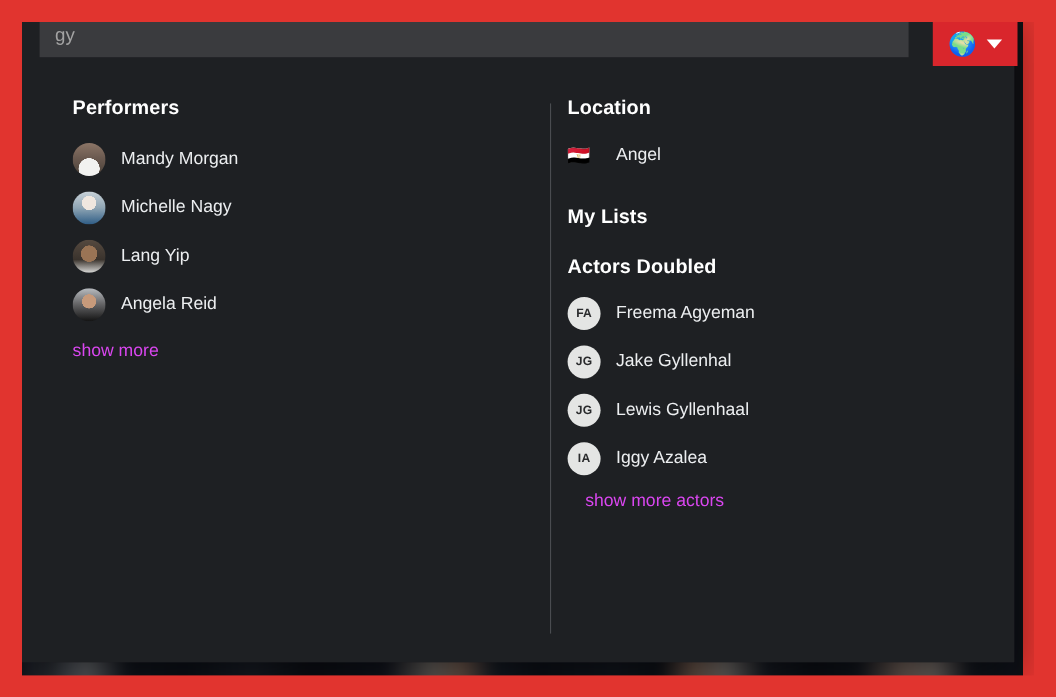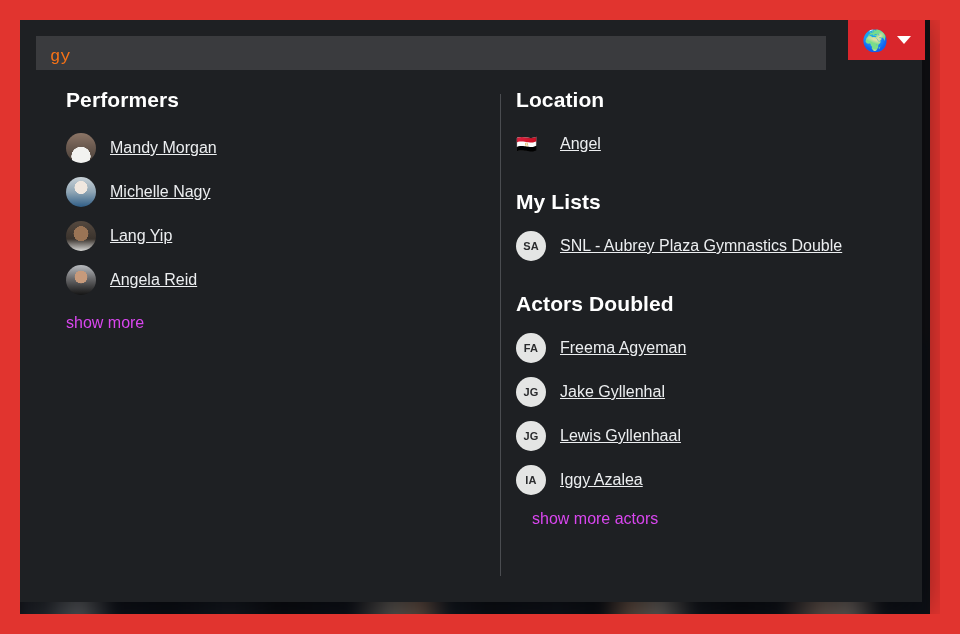--- a/index.html
+++ b/index.html
@@ -87,28 +87,28 @@
     position: relative;
     height: 60px;
     padding: 0;
     display: flex;
     align-items: center;
     background: #1e2023;
   }
   .search-input {
     position: absolute;
     left: 16px;
-    top: 26px;
+    top: 2px;
     width: 790px;
     height: 40px;
     background: #3a3b3e;
     border: none;
     outline: none;
-    color: #f97316;
-    font-family: Liberation Mono, monospace;
+    color: #a3a3a3;
+    font-family: Liberation Sans, sans-serif;
     font-size: 17px;
     padding: 0 14px;
     box-sizing: border-box;
     caret-color: #ffffff;
   }
   .search-input::placeholder { color: #9a9ba0; }
 
   .lang-button {
     position: absolute;
     left: 828px;
@@ -153,40 +153,39 @@
     background: #4a4c50;
   }
   .col-right {
     width: 422px;
     padding: 18px 0 0 16px;
     box-sizing: border-box;
   }
 
   .section-title {
     color: #ffffff;
-    font-size: 21px;
+    font-size: 18px;
     font-weight: 700;
     margin: 0 0 14px 0;
     letter-spacing: .1px;
   }
   .col-right .section-title { margin-bottom: 10px; }
   .section + .section { margin-top: 24px; }
 
   .row {
     display: flex;
     align-items: center;
     gap: 14px;
     height: 44px;
     cursor: pointer;
   }
   .row-label {
     color: #eceef0;
     font-size: 16px;
     white-space: nowrap;
-    text-decoration: underline;
   }
 
   .avatar {
     width: 30px;
     height: 30px;
     border-radius: 50%;
     flex: 0 0 30px;
     background-size: cover;
     background-position: center;
     overflow: hidden;
@@ -311,24 +310,20 @@
           <div class="section-title">Location</div>
           <div class="row">
             <span class="flag-icon">🇪🇬</span>
             <span class="row-label">Angel</span>
           </div>
         </div>
 
 
         <div class="section">
           <div class="section-title">My Lists</div>
-          <div class="row">
-            <span class="initials">SA</span>
-            <span class="row-label">SNL - Aubrey Plaza Gymnastics Double</span>
-          </div>
         </div>
 
         <div class="section">
           <div class="section-title">Actors Doubled</div>
           <div class="row">
             <span class="initials">FA</span>
             <span class="row-label">Freema Agyeman</span>
           </div>
           <div class="row">
             <span class="initials">JG</span>

